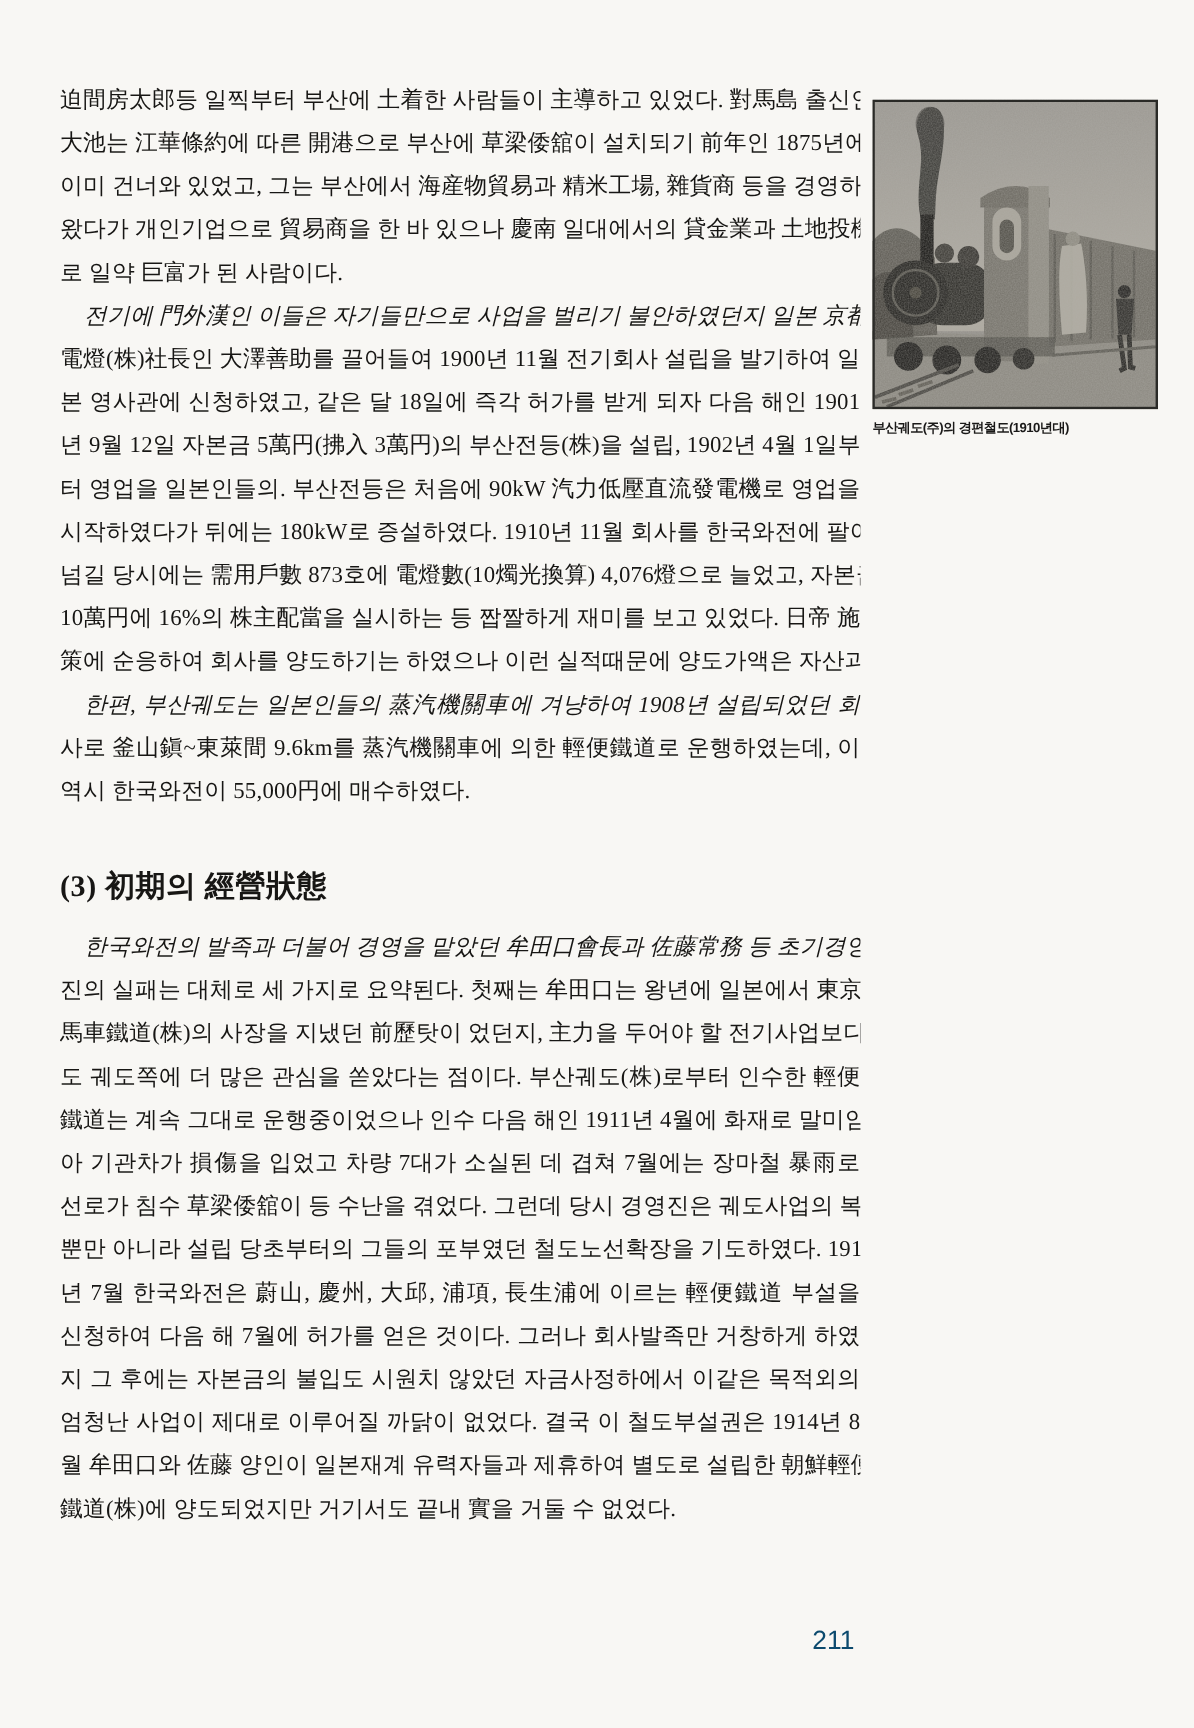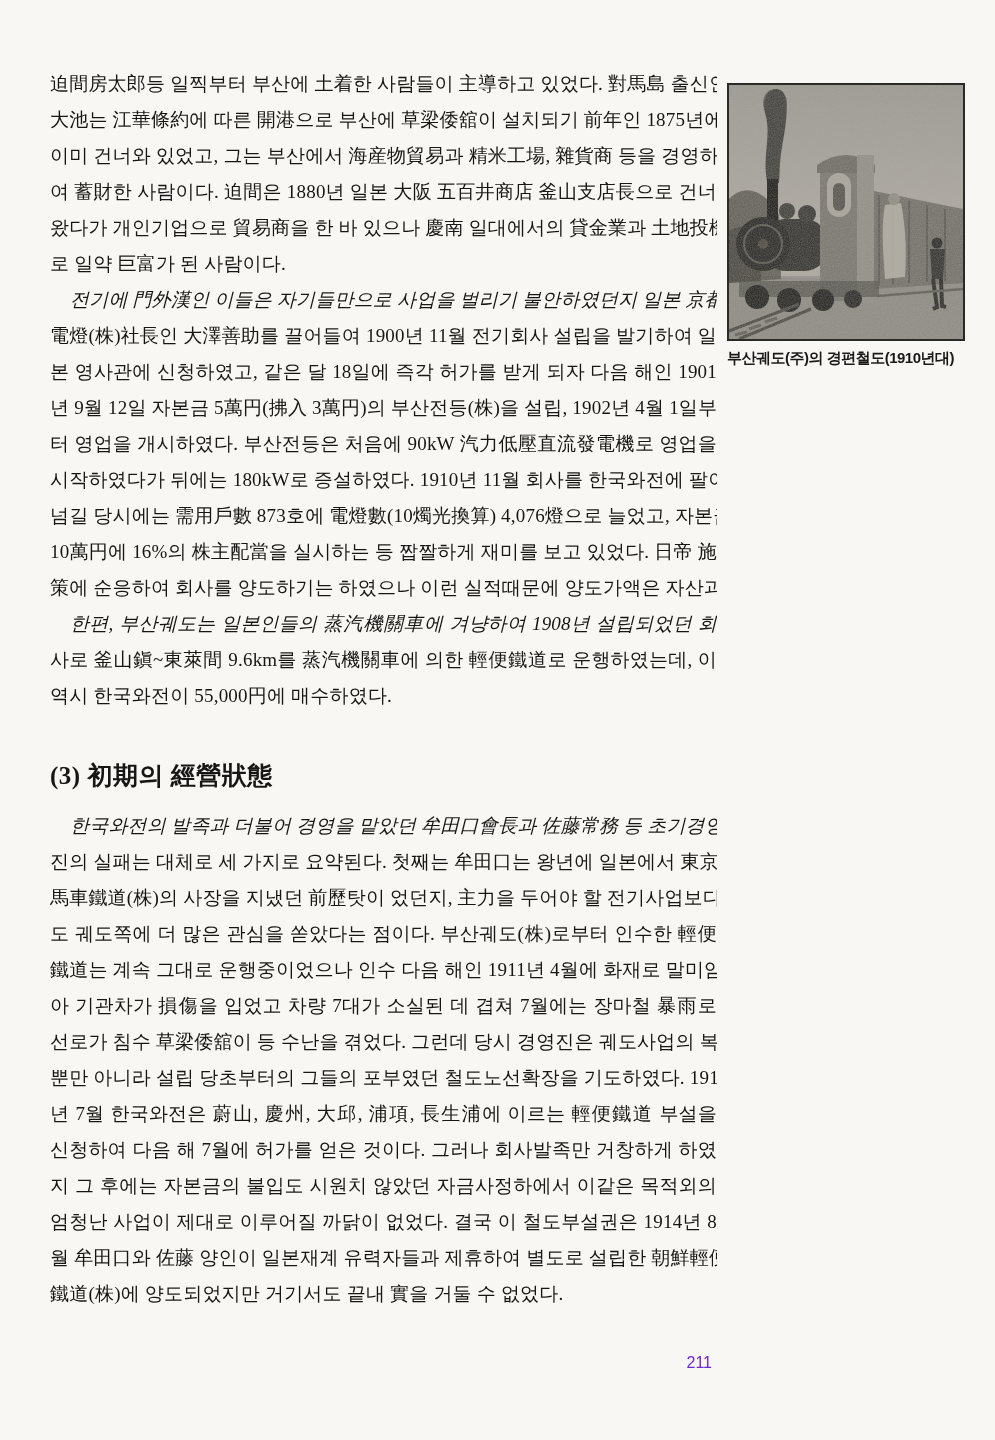--- a/index.html
+++ b/index.html
@@ -44,59 +44,58 @@
 
   .photo-wrap {
     position: absolute;
     left: 727px; top: 83px;
     width: 238px;
   }
   .photo-frame { display: block; }
   .photo-caption {
     margin-top: 8px;
     font-family: "Liberation Sans", "DejaVu Sans", sans-serif;
-    font-size: 15px;
+    font-size: 11px;
     font-weight: bold;
     letter-spacing: -0.5px;
     color: #1a1918;
     white-space: nowrap;
   }
 
   .page-number {
     position: absolute;
     left: 50px; top: 1354px;
     width: 662px;
     text-align: right;
     font-family: "Liberation Sans", "DejaVu Sans", sans-serif;
-    font-size: 16px;
-    color: #6d28d9;
+    font-size: 22px;
+    color: #0c4a6e;
   }
 </style>
 </head>
 <body>
 
 <div class="page">
 
   <div class="text-col">
 
     <div>
       <div class="line">迫間房太郎등 일찍부터 부산에 土着한 사람들이 主導하고 있었다. 對馬島 출신인</div>
       <div class="line">大池는 江華條約에 따른 開港으로 부산에 草梁倭舘이 설치되기 前年인 1875년에</div>
       <div class="line">이미 건너와 있었고, 그는 부산에서 海産物貿易과 精米工場, 雜貨商 등을 경영하</div>
-      <div class="line">여 蓄財한 사람이다. 迫間은 1880년 일본 大阪 五百井商店 釜山支店長으로 건너</div>
       <div class="line">왔다가 개인기업으로 貿易商을 한 바 있으나 慶南 일대에서의 貸金業과 土地投機</div>
       <div class="line last">로 일약 巨富가 된 사람이다.</div>
     </div>
 
     <div>
       <div class="line indent">전기에 門外漢인 이들은 자기들만으로 사업을 벌리기 불안하였던지 일본 京都</div>
       <div class="line">電燈(株)社長인 大澤善助를 끌어들여 1900년 11월 전기회사 설립을 발기하여 일</div>
       <div class="line">본 영사관에 신청하였고, 같은 달 18일에 즉각 허가를 받게 되자 다음 해인 1901</div>
       <div class="line">년 9월 12일 자본금 5萬円(拂入 3萬円)의 부산전등(株)을 설립, 1902년 4월 1일부</div>
-      <div class="line">터 영업을 개시하였다. 부산전등은 처음에 90kW 汽力低壓直流發電機로 영업을</div>
+      <div class="line">터 영업을 일본인들의. 부산전등은 처음에 90kW 汽力低壓直流發電機로 영업을</div>
       <div class="line">시작하였다가 뒤에는 180kW로 증설하였다. 1910년 11월 회사를 한국와전에 팔아</div>
       <div class="line">넘길 당시에는 需用戶數 873호에 電燈數(10燭光換算) 4,076燈으로 늘었고, 자본금</div>
       <div class="line">10萬円에 16%의 株主配當을 실시하는 등 짭짤하게 재미를 보고 있었다. 日帝 施</div>
       <div class="line">策에 순응하여 회사를 양도하기는 하였으나 이런 실적때문에 양도가액은 자산과</div>
     </div>
 
     <div>
       <div class="line indent">한편, 부산궤도는 일본인들의 蒸汽機關車에 겨냥하여 1908년 설립되었던 회</div>
       <div class="line">사로 釜山鎭~東萊間 9.6km를 蒸汽機關車에 의한 輕便鐵道로 운행하였는데, 이</div>
       <div class="line last">역시 한국와전이 55,000円에 매수하였다.</div>

